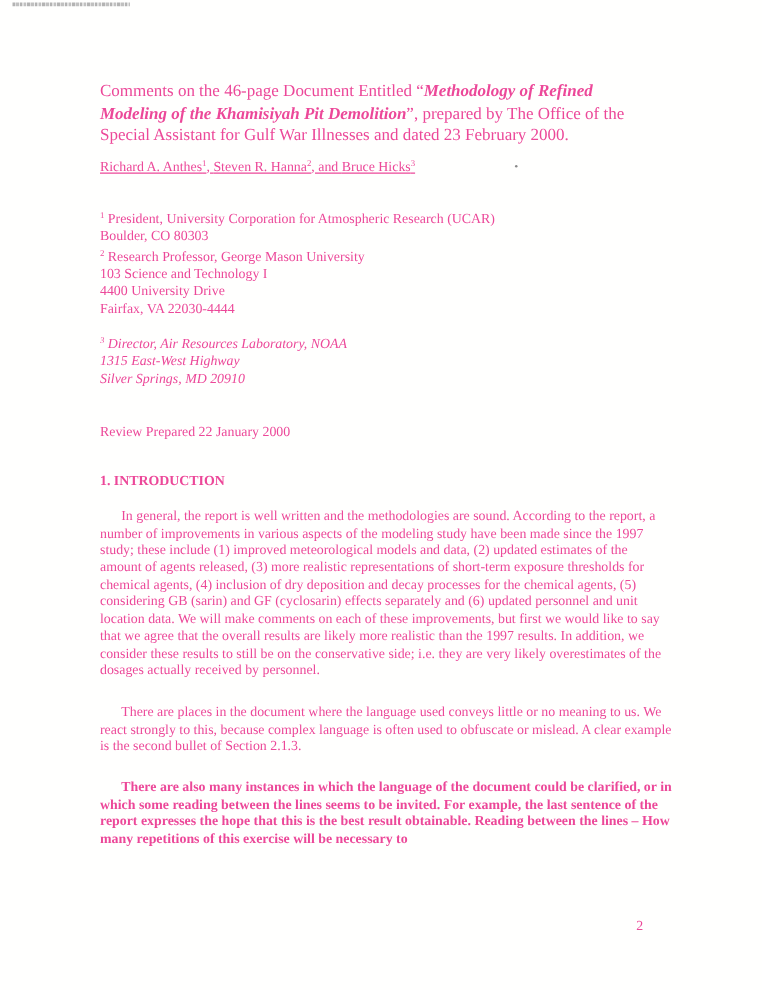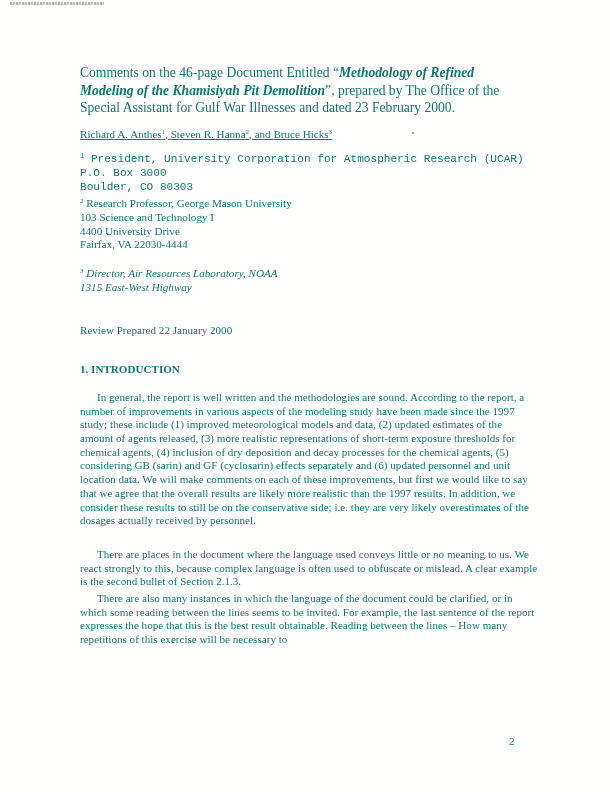--- a/index.html
+++ b/index.html
@@ -7,21 +7,21 @@
     padding: 0;
     background: #ffffff;
   }
   .page {
     position: relative;
     width: 610px;
     height: 792px;
     background: #fffffe;
     overflow: hidden;
     font-family: "Liberation Serif", serif;
-    color: #0f766e;
+    color: #ec4899;
   }
   .scan-artifact {
     position: absolute;
     left: 10px;
     top: 2px;
     width: 94px;
     height: 3px;
     background: repeating-linear-gradient(90deg,
       #9a9a9a 0px, #9a9a9a 2px,
       #d5d5d5 2px, #d5d5d5 3px,
@@ -48,34 +48,34 @@
   }
   .authors {
     margin-top: 11px;
     text-decoration: underline;
   }
   sup {
     font-size: 7px;
     line-height: 0;
     vertical-align: 4px;
   }
-  .affil-1 { margin-top: 12px; font-family: Liberation Mono, monospace; }
+  .affil-1 { margin-top: 28px; }
   .affil-2 { margin-top: 3px; }
   .affil-3 { margin-top: 15px; font-style: italic; }
   .review-note { margin-top: 29px; }
   .section-heading {
     margin-top: 26px;
     font-weight: bold;
   }
   .para {
     text-indent: 17px;
   }
   .para-1 { margin-top: 14px; }
   .para-2 { margin-top: 20px; }
-  .para-3 { margin-top: 3px; }
+  .para-3 { margin-top: 19px; font-weight: bold; }
   .noise-dot {
     position: absolute;
     left: 412px;
     top: 132px;
     width: 2px;
     height: 2px;
     background: #8a8a8a;
     border-radius: 50%;
   }
   .page-number {
@@ -93,34 +93,34 @@
   <div class="scan-artifact"></div>
 
   <div class="content">
 
     <div class="doc-title"><span>Comments on the 46-page Document Entitled “</span><span class="emph">Methodology of Refined Modeling of the Khamisiyah Pit Demolition</span><span>”, prepared by The Office of the Special Assistant for Gulf War Illnesses and dated 23 February 2000.</span></div>
 
     <div class="authors"><span>Richard A. Anthes</span><sup>1</sup><span>, </span><span>Steven R. Hanna</span><sup>2</sup><span>, and </span><span>Bruce Hicks</span><sup>3</sup></div>
 
     <div class="affil affil-1">
       <div><sup>1</sup> <span>President, University Corporation for Atmospheric Research (UCAR)</span></div>
-      <div>P.O. Box 3000</div>
       <div>Boulder, CO 80303</div>
     </div>
 
     <div class="affil affil-2">
       <div><sup>2</sup> <span>Research Professor, George Mason University</span></div>
       <div>103 Science and Technology I</div>
       <div>4400 University Drive</div>
       <div>Fairfax, VA 22030-4444</div>
     </div>
 
     <div class="affil affil-3">
       <div><sup>3</sup> <span>Director, Air Resources Laboratory, NOAA</span></div>
       <div>1315 East-West Highway</div>
+      <div>Silver Springs, MD 20910</div>
     </div>
 
     <div class="review-note">Review Prepared 22 January 2000</div>
 
     <div class="section-heading">1. INTRODUCTION</div>
 
     <div class="para para-1">In general, the report is well written and the methodologies are sound.  According to the report, a number of improvements in various aspects of the modeling study have been made since the 1997 study; these include (1) improved meteorological models and data, (2) updated estimates of the amount of agents released, (3) more realistic representations of short-term exposure thresholds for chemical agents, (4) inclusion of dry deposition and decay processes for the chemical agents, (5) considering GB (sarin) and GF (cyclosarin) effects separately and (6) updated personnel and unit location data.  We will make comments on each of these improvements, but first we would like to say that we agree that the overall results are likely more realistic than the 1997 results.  In addition, we consider these results to still be on the conservative side; i.e. they are very likely overestimates of the dosages actually received by personnel.</div>
     <div class="para para-2">There are places in the document where the language used conveys little or no meaning to us.  We react strongly to this, because complex language is often used to obfuscate or mislead.  A clear example is the second bullet of Section 2.1.3.</div>
     <div class="para para-3">There are also many instances in which the language of the document could be clarified, or in which some reading between the lines seems to be invited.  For example, the last sentence of the report expresses the hope that this is the best result obtainable.  Reading between the lines – How many repetitions of this exercise will be necessary to</div>
 

